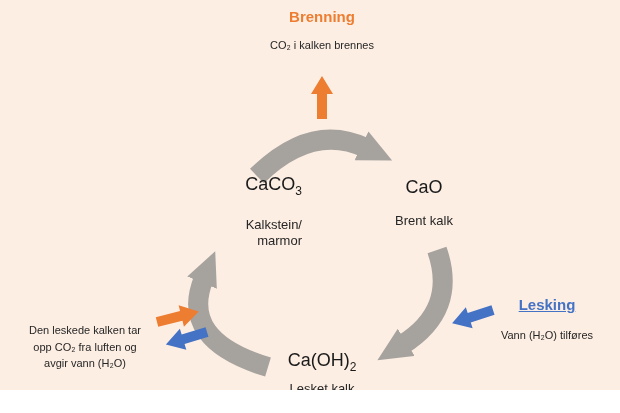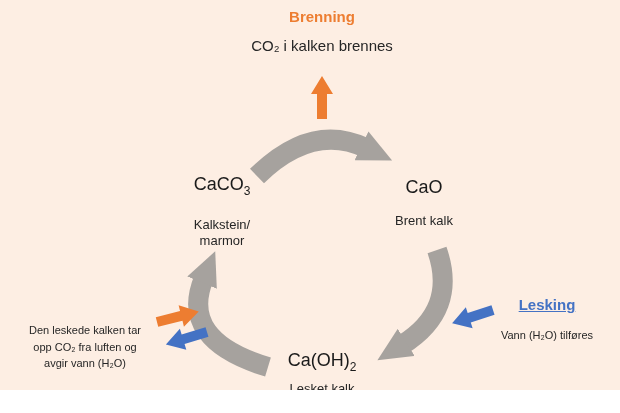--- a/index.html
+++ b/index.html
@@ -19,21 +19,21 @@
   .center { text-align: center; }
   .stage-title {
     font-size: 15px;
     font-weight: bold;
     line-height: 17px;
   }
   .orange-text { color: #ed7d31; }
   .blue-text { color: #4472c4; text-decoration: underline; }
   .green-text { color: #538135; }
   .small {
-    font-size: 15px;
+    font-size: 11px;
     line-height: 17px;
     color: #262626;
   }
   .formula {
     font-size: 18px;
     line-height: 20px;
     color: #1a1a1a;
   }
   .formula sub {
     font-size: 12px;
@@ -83,21 +83,21 @@
     <g transform="translate(207,332) rotate(163)">
       <polygon points="0,-5 25,-5 25,-11 43,0 25,11 25,5 0,5" fill="#4472c4"></polygon>
     </g>
   </svg>
 
   <div class="abs center stage-title orange-text" style="left:232px; top:8px; width:180px;">Brenning</div>
   <div class="abs center small" style="left:222px; top:37px; width:200px;">
     <div>CO₂ i kalken brennes</div>
   </div>
 
-  <div class="abs center" style="left:142px; top:174px; width:160px;">
+  <div class="abs center" style="left:142px; top:174px; width:160px;text-align:right;">
     <div class="formula"><span>CaCO</span><sub>3</sub></div>
     <div class="compound-label">
       <div>Kalkstein/</div>
       <div>marmor</div>
     </div>
   </div>
 
   <div class="abs center" style="left:344px; top:177px; width:160px;text-align:center;">
     <div class="formula"><span>CaO</span></div>
     <div class="compound-label">Brent kalk</div>

